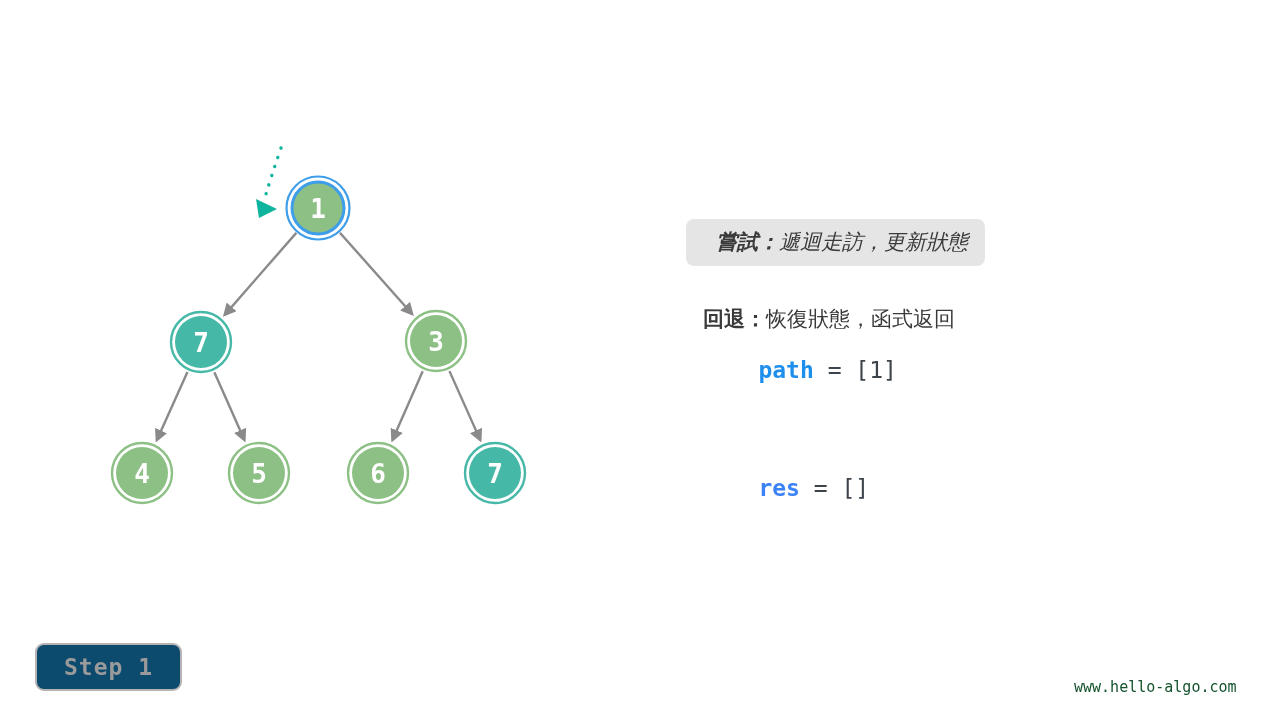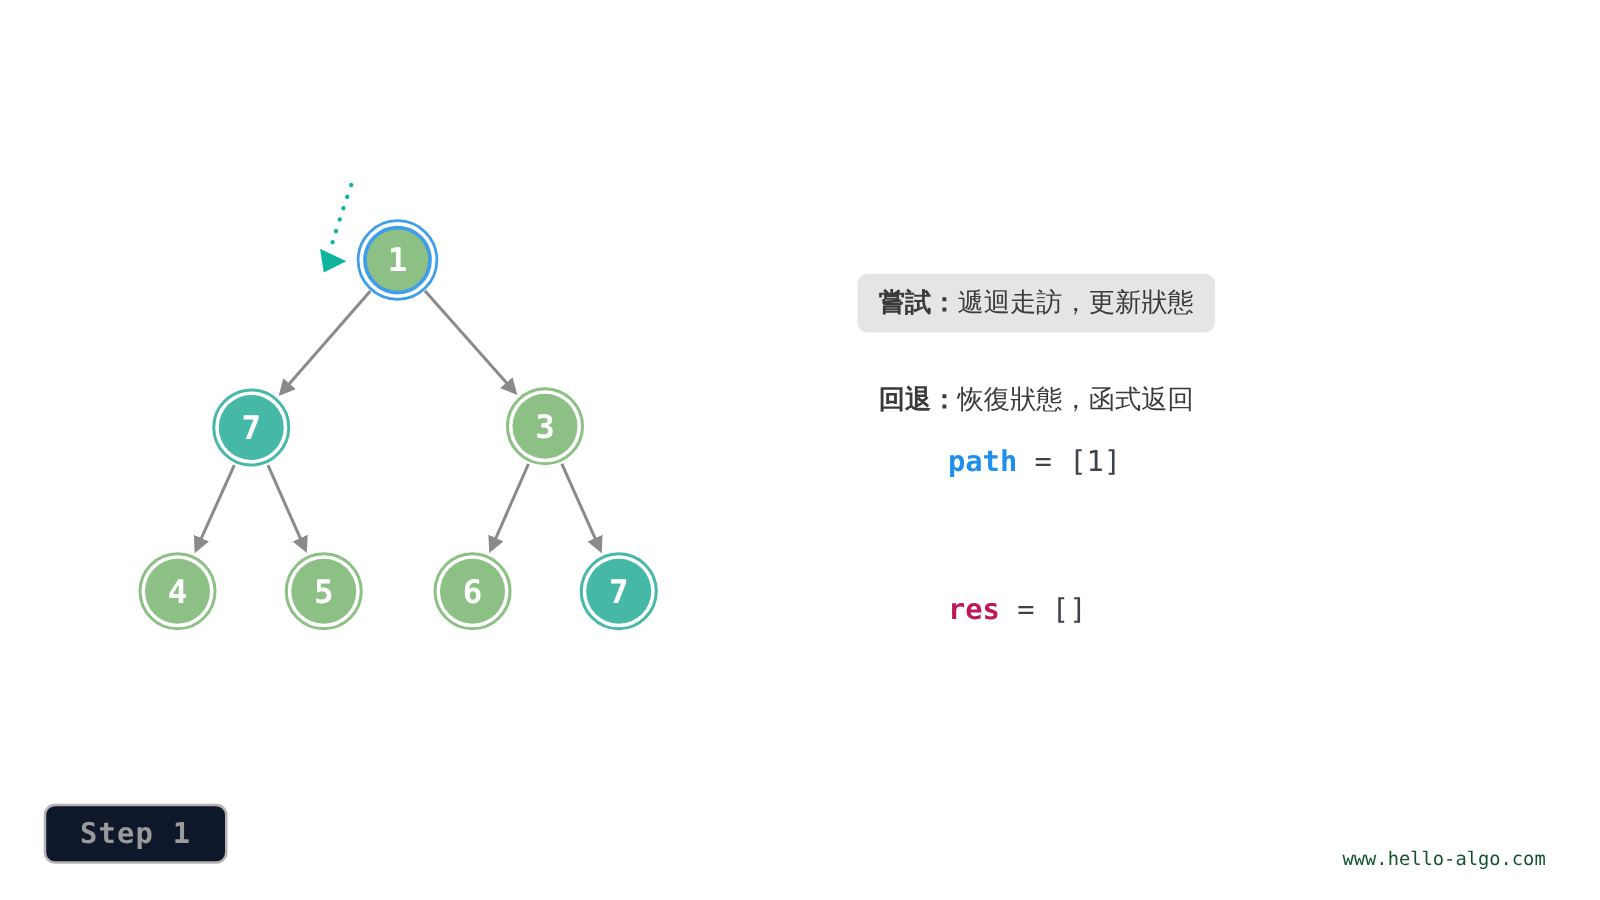--- a/index.html
+++ b/index.html
@@ -32,21 +32,22 @@
     font-size: 21px;
     color: #3a3a3a;
     white-space: nowrap;
   }
   .note .lbl { font-weight: bold; }
   #try-note {
     left: 686px;
     top: 219px;
     background: #e5e5e5;
     border-radius: 8px;
-    padding: 9px 17px 10px 17px;
+    padding: 9px 17px 10px 30px;
+    font-style: italic;
   }
   #back-note {
     left: 703px;
     top: 281px;
     margin-top: 24px;
   }
   .code-line {
     position: absolute;
     font-family: "DejaVu Sans Mono", monospace;
     font-size: 23px;
@@ -58,21 +59,21 @@
   #res-line  { left: 703px; top: 449px; }
   #step-badge {
     position: absolute;
     left: 35px;
     top: 643px;
     width: 147px;
     height: 48px;
     box-sizing: border-box;
     border: 2px solid #b4b4b4;
     border-radius: 9px;
-    background: #0f172a;
+    background: #0c4a6e;
     display: flex;
     align-items: center;
     justify-content: center;
     font-family: "DejaVu Sans Mono", monospace;
     font-weight: bold;
     font-size: 23px;
     color: #9a9a9a;
     letter-spacing: 1px;
   }
   #watermark {
@@ -153,21 +154,21 @@
 
   <div class="note" id="back-note">
     <span class="lbl">回退：</span><span>恢復狀態，函式返回</span>
   </div>
 
   <div class="code-line" id="path-line">
     <span class="var" id="path-name" style="color: rgb(31, 143, 238); text-align: center;">path</span><span> = [1]</span>
   </div>
 
   <div class="code-line" id="res-line">
-    <span class="var" id="res-name" style="color: #be185d;">res</span><span> = []</span>
+    <span class="var" id="res-name" style="color: #3b82f6;">res</span><span> = []</span>
   </div>
 
   <div id="step-badge">
     <span>Step 1</span>
   </div>
 
   <div id="watermark">www.hello-algo.com</div>
 
 </div>
 

